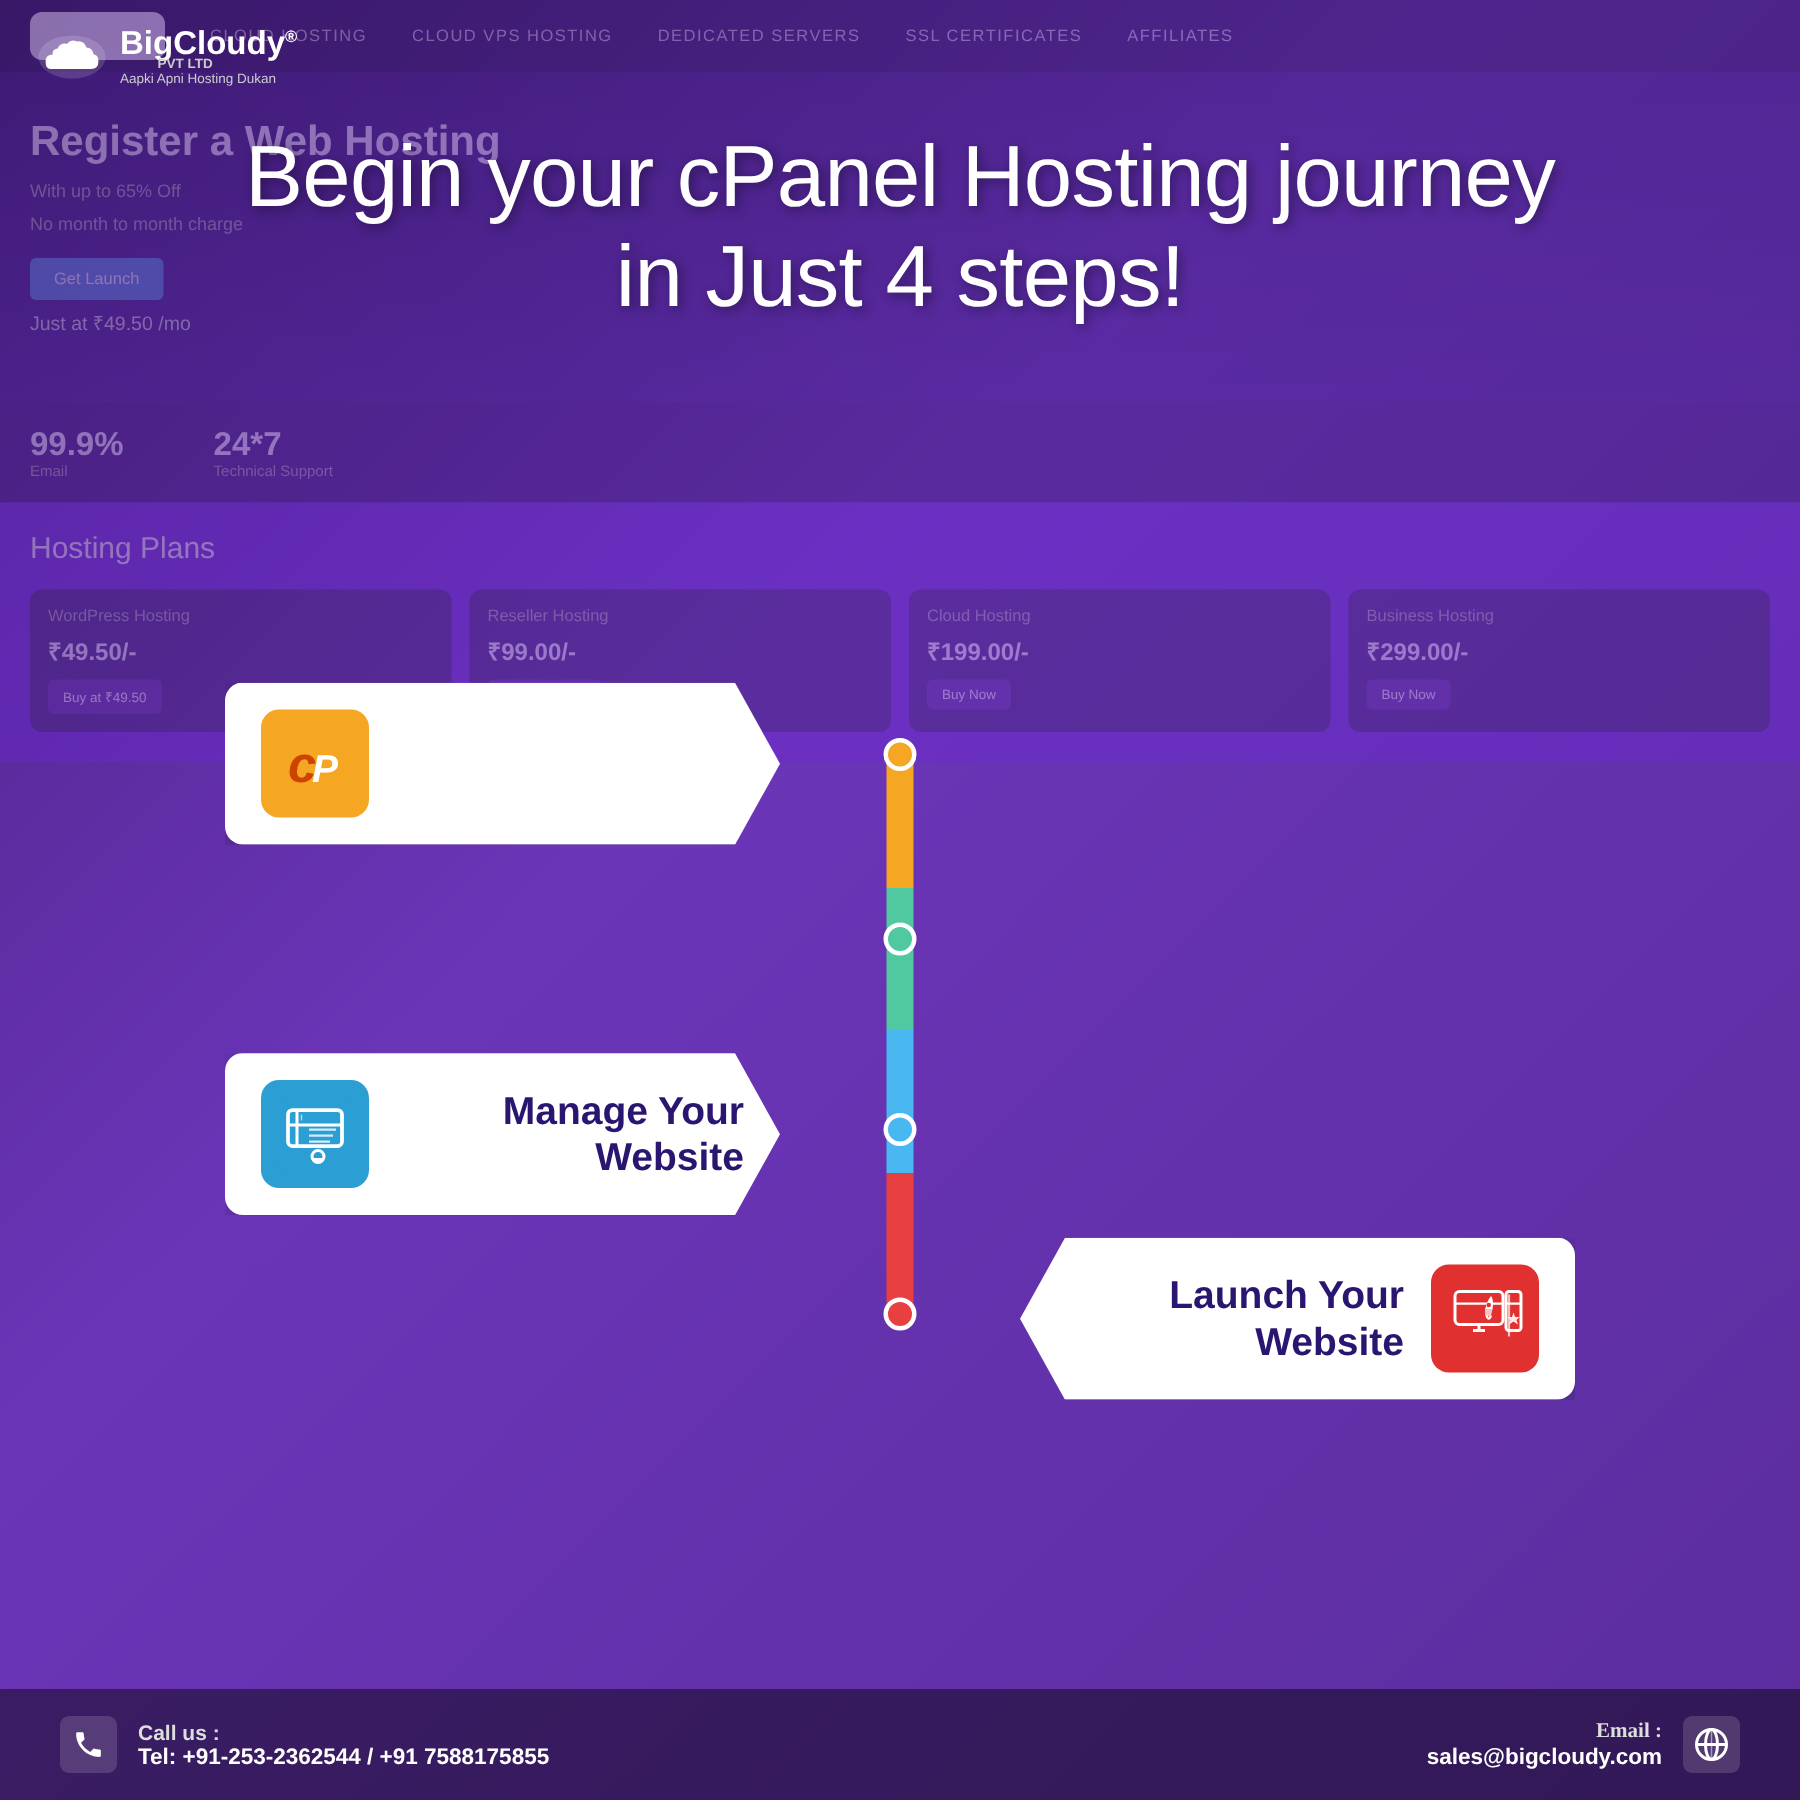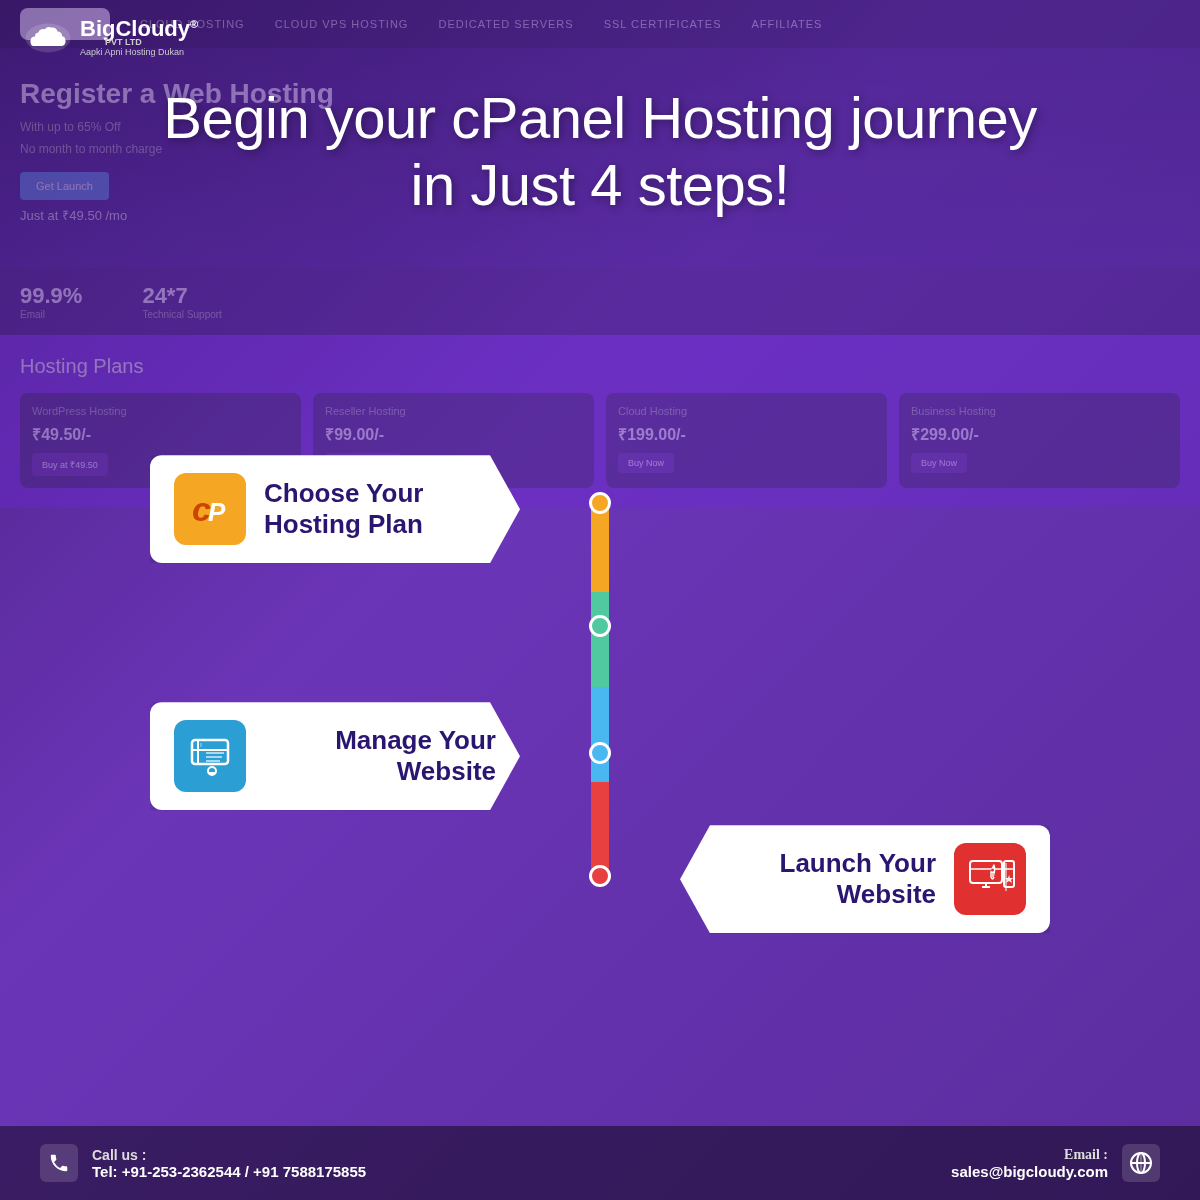--- a/index.html
+++ b/index.html
@@ -513,26 +513,20 @@
       <div class="timeline-dot dot-4"></div>
 
       <div class="step-card left step-card-1">
         <div class="step-icon-box icon-orange">
           <svg width="52" height="52" viewBox="0 0 52 52" fill="none">
             <rect width="52" height="52" rx="10" fill="#f5a623"></rect>
             <text x="8" y="38" font-size="34" font-weight="900" font-style="italic" fill="#cc4400">c</text>
             <text x="24" y="38" font-size="26" font-weight="900" font-style="italic" fill="white">P</text>
           </svg>
         </div>
-        <div class="step-text">
-          <div class="step-label">
-            <span>Choose Your</span><br>
-            <span>Hosting Plan</span>
-          </div>
-        </div>
       </div>
 
 
       <div class="step-card left step-card-3">
         <div class="step-icon-box icon-blue">
           <svg width="52" height="52" viewBox="0 0 52 52" fill="none" xmlns="http://www.w3.org/2000/svg">
             <rect width="52" height="52" rx="10" fill="#2b9ed4"></rect>
 
             <rect x="8" y="10" width="36" height="24" rx="3" stroke="white" stroke-width="2.5" fill="none"></rect>
             <line x1="8" y1="20" x2="44" y2="20" stroke="white" stroke-width="2"></line>

